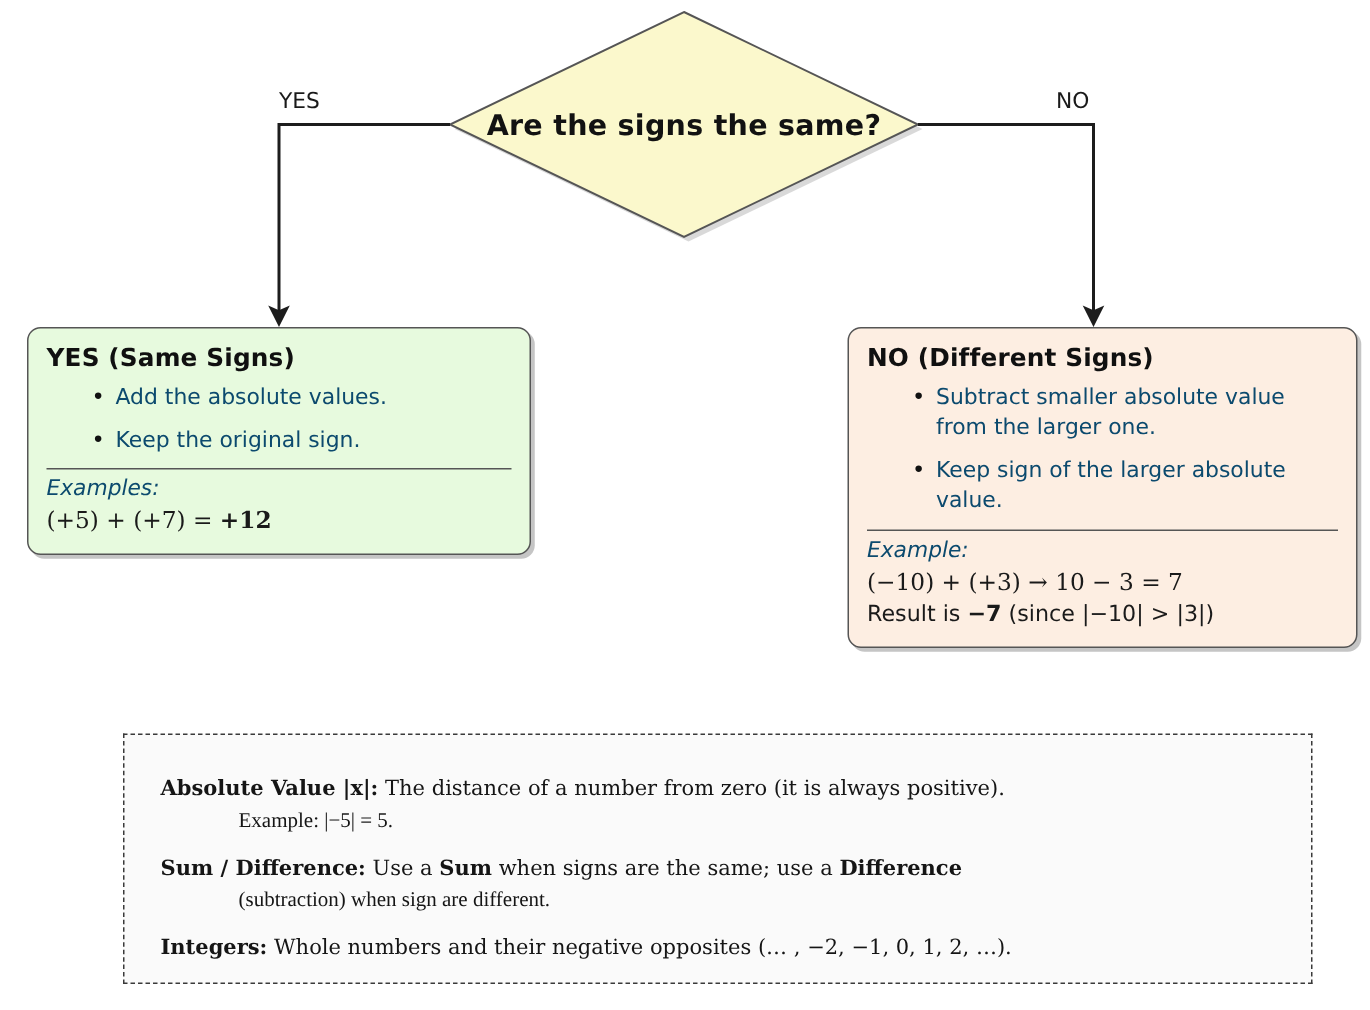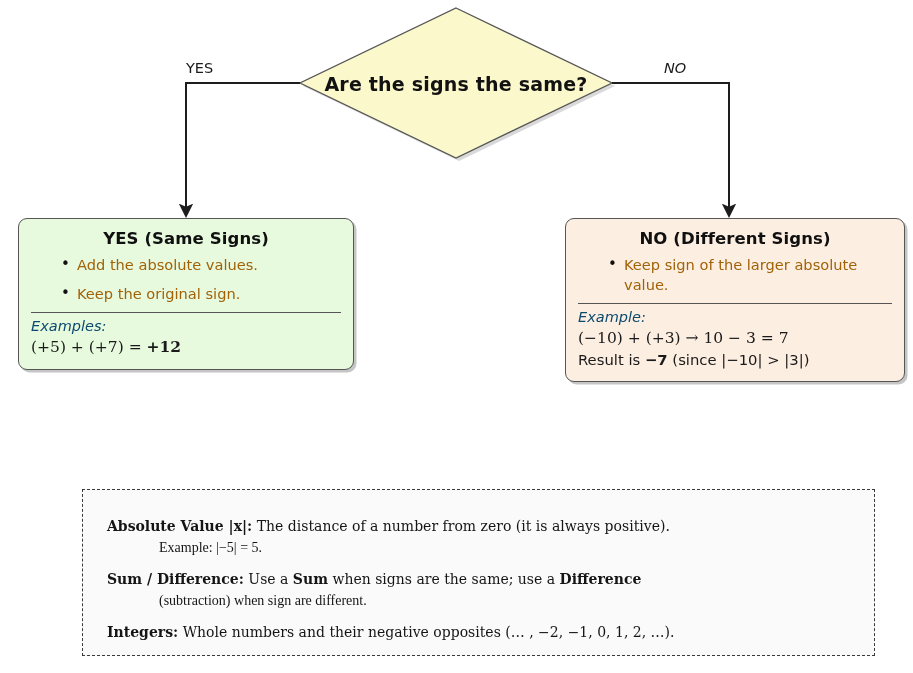--- a/index.html
+++ b/index.html
@@ -51,21 +51,21 @@
     letter-spacing: 0.2px;
   }
 
   
   .edge-label {
     position: absolute;
     font-size: 14.5px;
     color: #1a1a1a;
   }
   .edge-label.yes { left: 186px; top: 60px; }
-  .edge-label.no  { left: 664px; top: 60px; font-style: italic; }
+  .edge-label.no  { left: 704px; top: 60px; }
 
   
   .outcome {
     position: absolute;
     box-sizing: border-box;
     border: 1.1px solid #555555;
     border-radius: 9px;
     box-shadow: 2.5px 2.5px 0 rgba(150,150,150,0.55);
     padding: 8px 12px 11px 12px;
   }
@@ -81,34 +81,33 @@
     top: 218px;
     width: 340px;
     background-color: #fdeee2;
   }
   .outcome-title {
     font-size: 16.5px;
     font-weight: bold;
     color: #101010;
     margin: 2px 0 7px 0;
     letter-spacing: 0.1px;
-    text-align: center;
   }
   .bullets {
     margin: 0 0 8px 0;
     padding: 0 0 0 30px;
     list-style: none;
   }
   .bullets li {
     position: relative;
     font-size: 14.6px;
     line-height: 1.38;
     margin-bottom: 9px;
     padding-left: 16px;
-    color: #a16207;
+    color: #0c4a6e;
   }
   .bullets li:last-child { margin-bottom: 2px; }
   .bullets li::before {
     content: "\2022";
     position: absolute;
     left: 0;
     top: -1px;
     font-size: 15px;
     color: #111;
   }
@@ -208,20 +207,21 @@
     <hr class="divider">
     <div class="ex-caption">Examples:</div>
     <div class="math">
       <span>(+5) + (+7) = </span><b>+12</b>
     </div>
   </div>
 
   <div class="outcome no">
     <div class="outcome-title">NO (Different Signs)</div>
     <ul class="bullets">
+      <li>Subtract smaller absolute value from the larger one.</li>
       <li>Keep sign of the larger absolute value.</li>
     </ul>
     <hr class="divider">
     <div class="ex-caption">Example:</div>
     <div class="math">(−10) + (+3) → 10 − 3 = 7</div>
     <div class="math-sans">
       <span>Result is </span><b>−7</b><span> (since |−10| &gt; |3|)</span>
     </div>
   </div>
 

